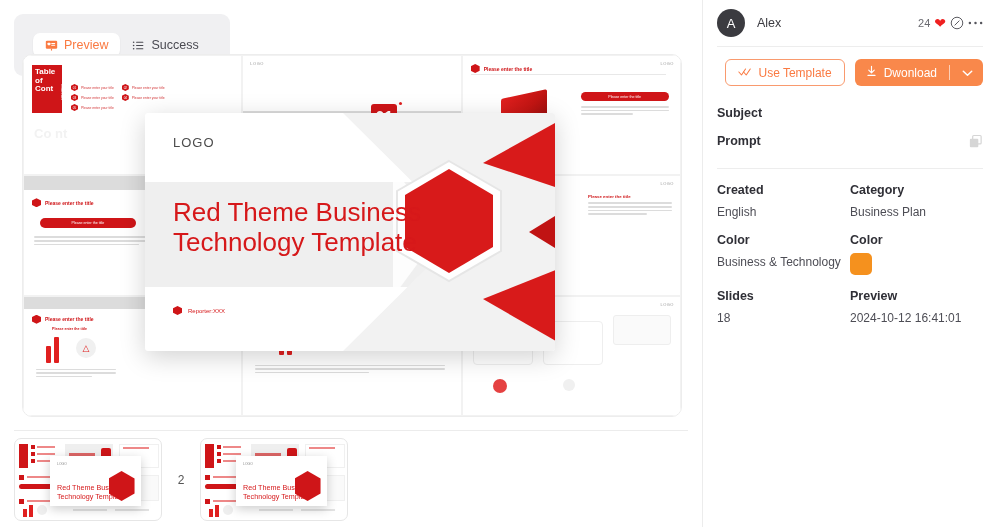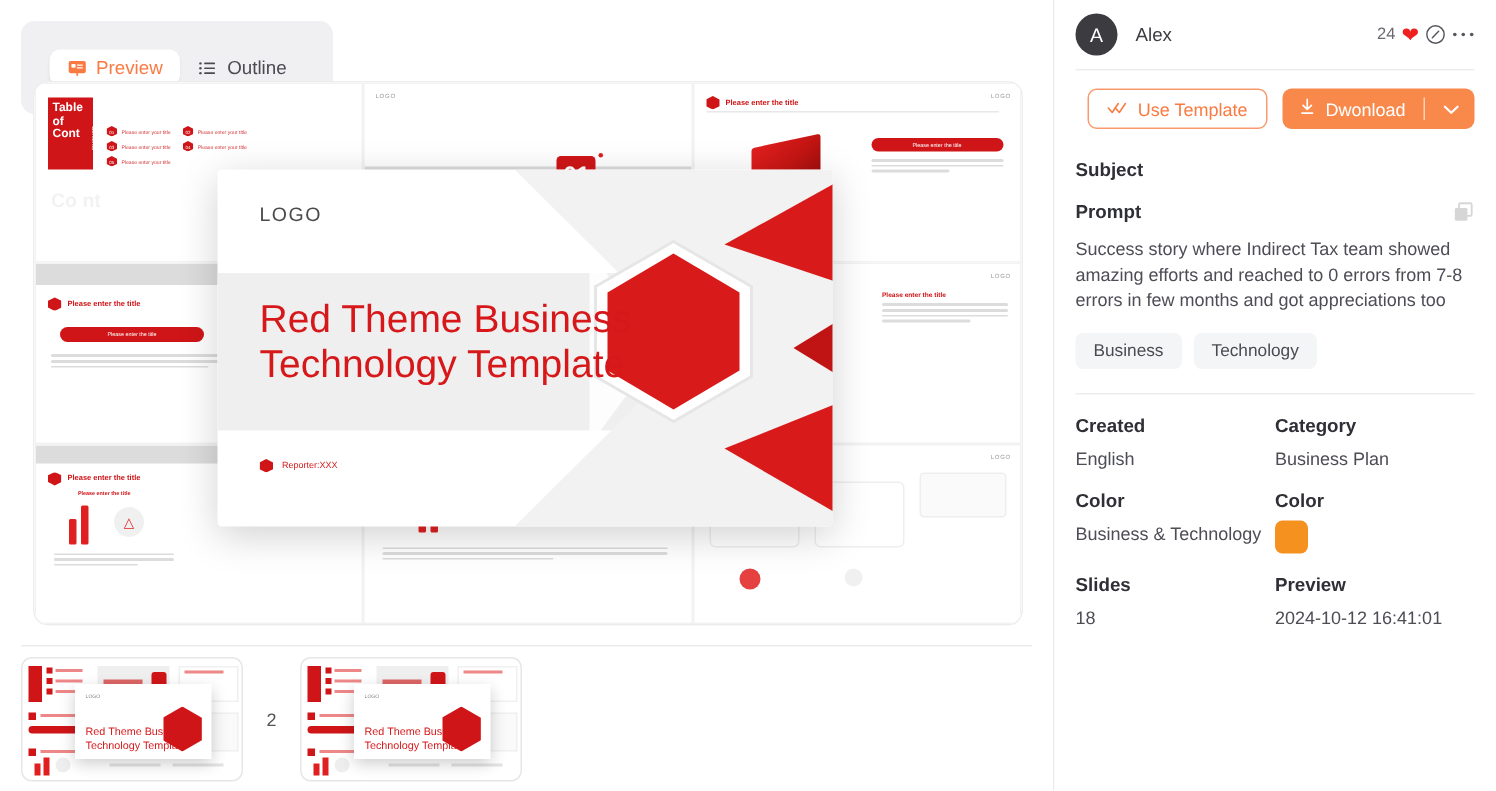--- a/index.html
+++ b/index.html
@@ -134,21 +134,21 @@
               <g fill="#4a4a52">
                 <circle cx="2" cy="4" r="1"></circle>
                 <circle cx="2" cy="8" r="1"></circle>
                 <circle cx="2" cy="12" r="1"></circle>
                 <rect x="5" y="3.3" width="9" height="1.4" rx=".7"></rect>
                 <rect x="5" y="7.3" width="9" height="1.4" rx=".7"></rect>
                 <rect x="5" y="11.3" width="9" height="1.4" rx=".7"></rect>
               </g>
             </svg>
         </span>
-        <span>Outline</span>
+        <span>Success</span>
       </div>
     </div>
 
     <div class="preview-wrap">
       <div class="grid-card">
         <div class="tiles">
 
           <div class="tile">
             <div class="toc-box">Table of Cont</div>
             <div style="position:absolute;left:36px;top:28px;font-size:4px;color:#fff;writing-mode:vertical-rl;">Contents</div>
@@ -441,26 +441,21 @@
 
     <div class="prompt-head">
       <div class="field-label" style="margin-top:0;">Prompt</div>
       <span class="copy-ic">
         <svg width="15" height="15" viewBox="0 0 16 16">
             <rect x="5" y="1.6" width="9" height="9" rx="1" fill="none" stroke="#d6d6d6" stroke-width="1.3"></rect>
             <rect x="2" y="5" width="9" height="9" rx="1" fill="#d6d6d6"></rect>
           </svg>
       </span>
     </div>
-    <div class="field-value" style="margin-top:5px;">Success story where Indirect Tax team showed amazing efforts and reached to 0 errors from 7-8 errors in few months and got appreciations too</div>
-
-    <div class="tags">
-      <div class="tag">Business</div>
-      <div class="tag">Technology</div>
-    </div>
+
 
     <div class="meta-div"></div>
 
     <div class="meta-grid">
       <div class="meta-cell">
         <div class="meta-k">Created</div>
         <div class="meta-v">English</div>
       </div>
       <div class="meta-cell">
         <div class="meta-k">Category</div>

